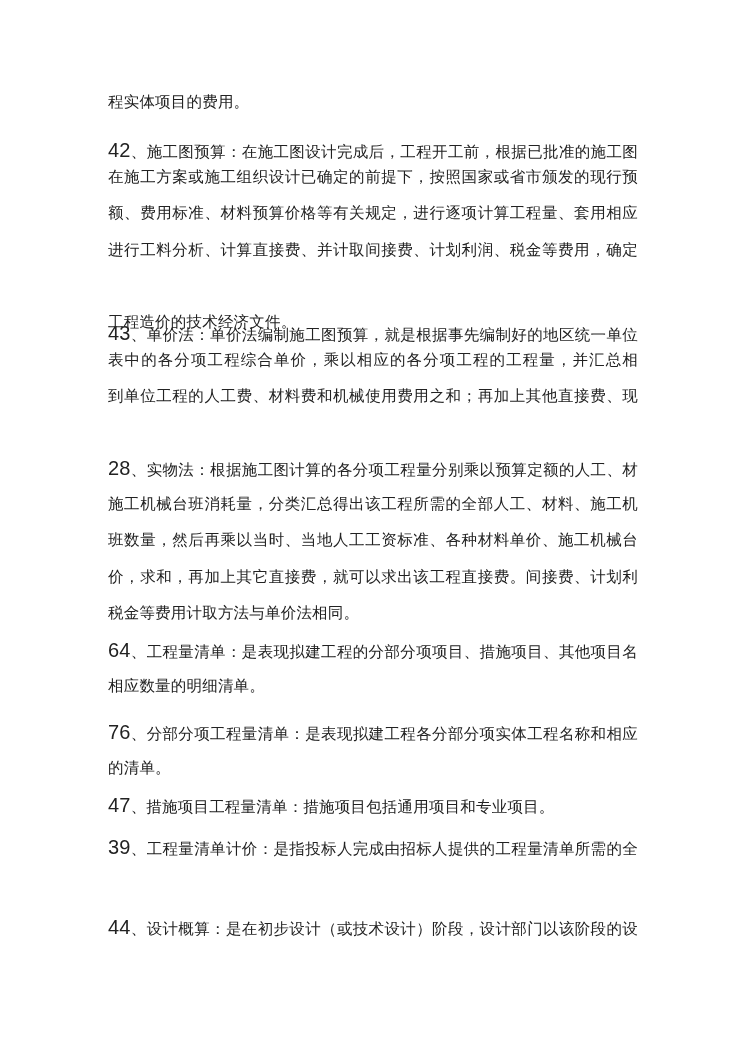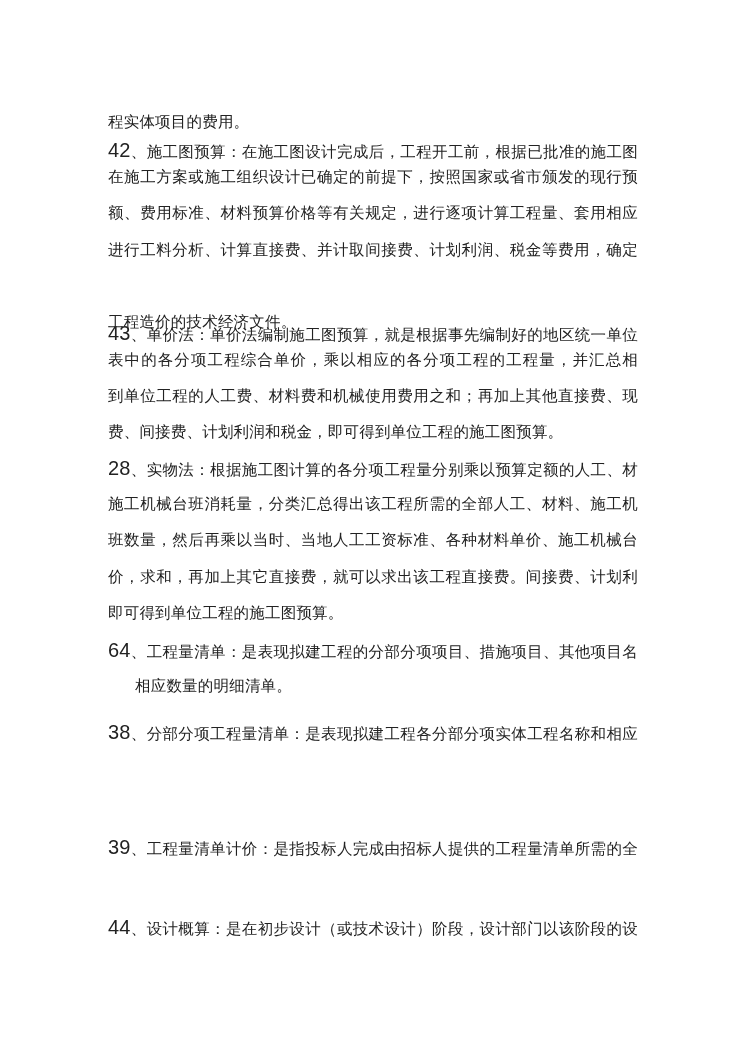--- a/index.html
+++ b/index.html
@@ -8,33 +8,34 @@
     .page { position: absolute; left: 0; top: 0; width: 744px; height: 1052px; }
     .line { position: absolute; left: 108px; width: 530px; font-size: 15.5px; line-height: 20px;
             white-space: nowrap; letter-spacing: 0.2px; }
     .line.justify { text-align: justify; text-align-last: justify; white-space: normal; height: 20px; overflow: hidden; }
     .num { font-family: "Liberation Sans", sans-serif; font-size: 20px; }
   </style>
 </head>
 <body>
 
 <div class="page" id="page">
-    <div class="line" style="top: 112px;"><span>程实体项目的费用。</span></div>
+    <div class="line" style="top: 92px;"><span>程实体项目的费用。</span></div>
     <div class="line justify" style="top: 140px;"><span class="num">42</span><span>、施工图预算：在施工图设计完成后，工程开工前，根据已批准的施工图纸，</span></div>
     <div class="line justify" style="top: 167px;"><span>在施工方案或施工组织设计已确定的前提下，按照国家或省市颁发的现行预算定</span></div>
     <div class="line justify" style="top: 203px;"><span>额、费用标准、材料预算价格等有关规定，进行逐项计算工程量、套用相应定额、</span></div>
     <div class="line justify" style="top: 240px;"><span>进行工料分析、计算直接费、并计取间接费、计划利润、税金等费用，确定单位</span></div>
     <div class="line" style="top: 276px; margin-top: 36px;"><span>工程造价的技术经济文件。</span></div>
     <div class="line justify" style="top: 323px;"><span class="num">43</span><span>、单价法：单价法编制施工图预算，就是根据事先编制好的地区统一单位估价</span></div>
     <div class="line justify" style="top: 350px;"><span>表中的各分项工程综合单价，乘以相应的各分项工程的工程量，并汇总相加，得</span></div>
     <div class="line justify" style="top: 386px;"><span>到单位工程的人工费、材料费和机械使用费用之和；再加上其他直接费、现场经</span></div>
-    <div class="line" style="top: 422px;"><span>费、间接费、计划利润和税金，即可得到单位工程的施工图预算。</span></div>
     <div class="line justify" style="top: 458px;"><span class="num">28</span><span>、实物法：根据施工图计算的各分项工程量分别乘以预算定额的人工、材料、</span></div>
     <div class="line justify" style="top: 494px;"><span>施工机械台班消耗量，分类汇总得出该工程所需的全部人工、材料、施工机械台</span></div>
     <div class="line justify" style="top: 530px;"><span>班数量，然后再乘以当时、当地人工工资标准、各种材料单价、施工机械台班单</span></div>
     <div class="line justify" style="top: 567px;"><span>价，求和，再加上其它直接费，就可以求出该工程直接费。间接费、计划利润及</span></div>
-    <div class="line" style="top: 603px;"><span>即可得到单位工程的施工图预算。</span></div>
+    <div class="line" style="top: 603px;"><span>税金等费用计取方法与单价法相同。</span></div>
     <div class="line justify" style="top: 640px;"><span class="num">64</span><span>、工程量清单：是表现拟建工程的分部分项项目、措施项目、其他项目名称和</span></div>
-    <div class="line" style="top: 676px; margin-left: 27px;"><span>相应数量的明细清单。</span></div>
-    <div class="line justify" style="top: 722px;"><span class="num">38</span><span>、分部分项工程量清单：是表现拟建工程各分部分项实体工程名称和相应数量</span></div>
+    <div class="line" style="top: 676px;"><span>相应数量的明细清单。</span></div>
+    <div class="line justify" style="top: 722px;"><span class="num">76</span><span>、分部分项工程量清单：是表现拟建工程各分部分项实体工程名称和相应数量</span></div>
+    <div class="line" style="top: 758px;"><span>的清单。</span></div>
+    <div class="line" style="top: 795px;"><span class="num">47</span><span>、措施项目工程量清单：措施项目包括通用项目和专业项目。</span></div>
     <div class="line justify" style="top: 837px;"><span class="num">39</span><span>、工程量清单计价：是指投标人完成由招标人提供的工程量清单所需的全部费</span></div>
     <div class="line justify" style="top: 917px;"><span class="num">44</span><span>、设计概算：是在初步设计（或技术设计）阶段，设计部门以该阶段的设计图</span></div>
   </div>
 
 </body></html>

